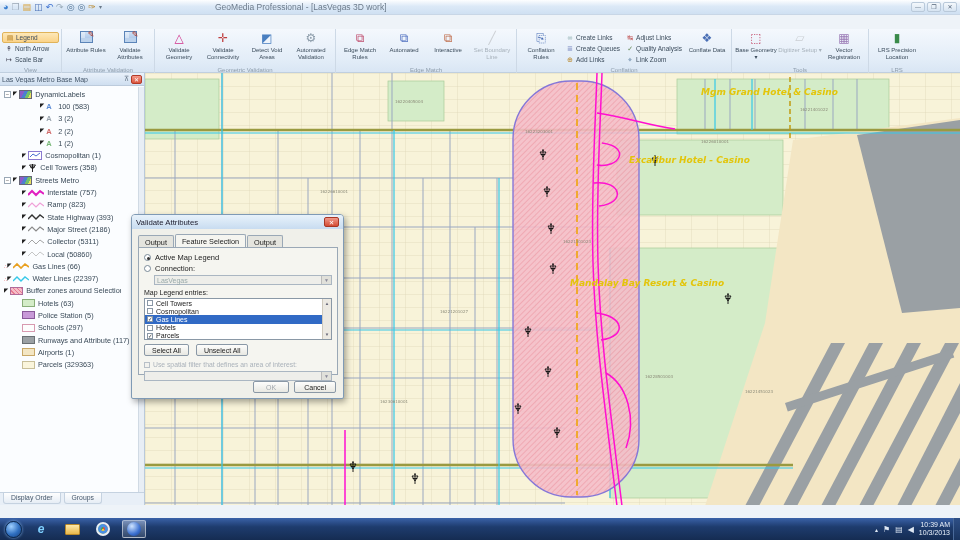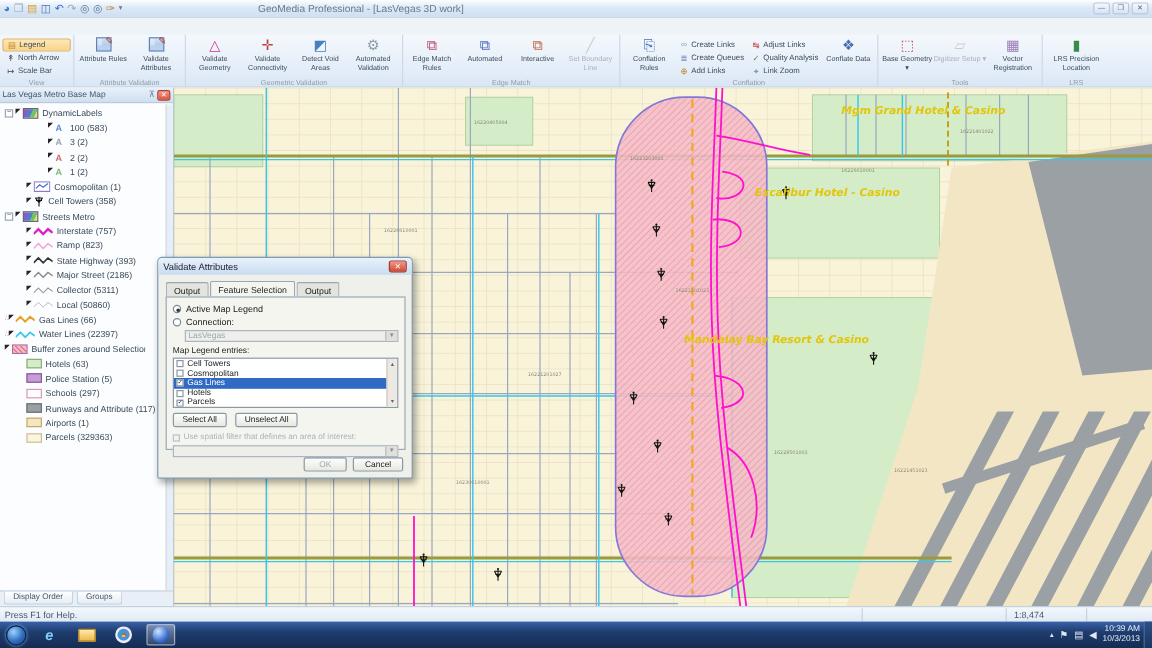--- a/index.html
+++ b/index.html
@@ -591,27 +591,20 @@
           <span></span>
           <span class="arr">▼</span>
         </div>
     </div>
     <div class="dlg-buttons">
       <span class="btn disabled" style="padding:1.5px 12px">OK</span>
       <span class="btn" style="padding:1.5px 9px">Cancel</span>
     </div>
   </div>
 
-  <div class="statusbar">
-    <span class="help">Press F1 for Help.</span>
-    <span class="sbsep" style="left:718px"></span>
-    <span class="sbsep" style="left:838px"></span>
-    <span class="sbsep" style="left:905px"></span>
-    <span class="scale">1:8,474</span>
-  </div>
 
   <div class="taskbar">
     <div class="orb"></div>
     <div class="tbico">
         <span class="ie">e</span>
       </div>
     <div class="tbico">
         <span class="folder"></span>
       </div>
     <div class="tbico">

